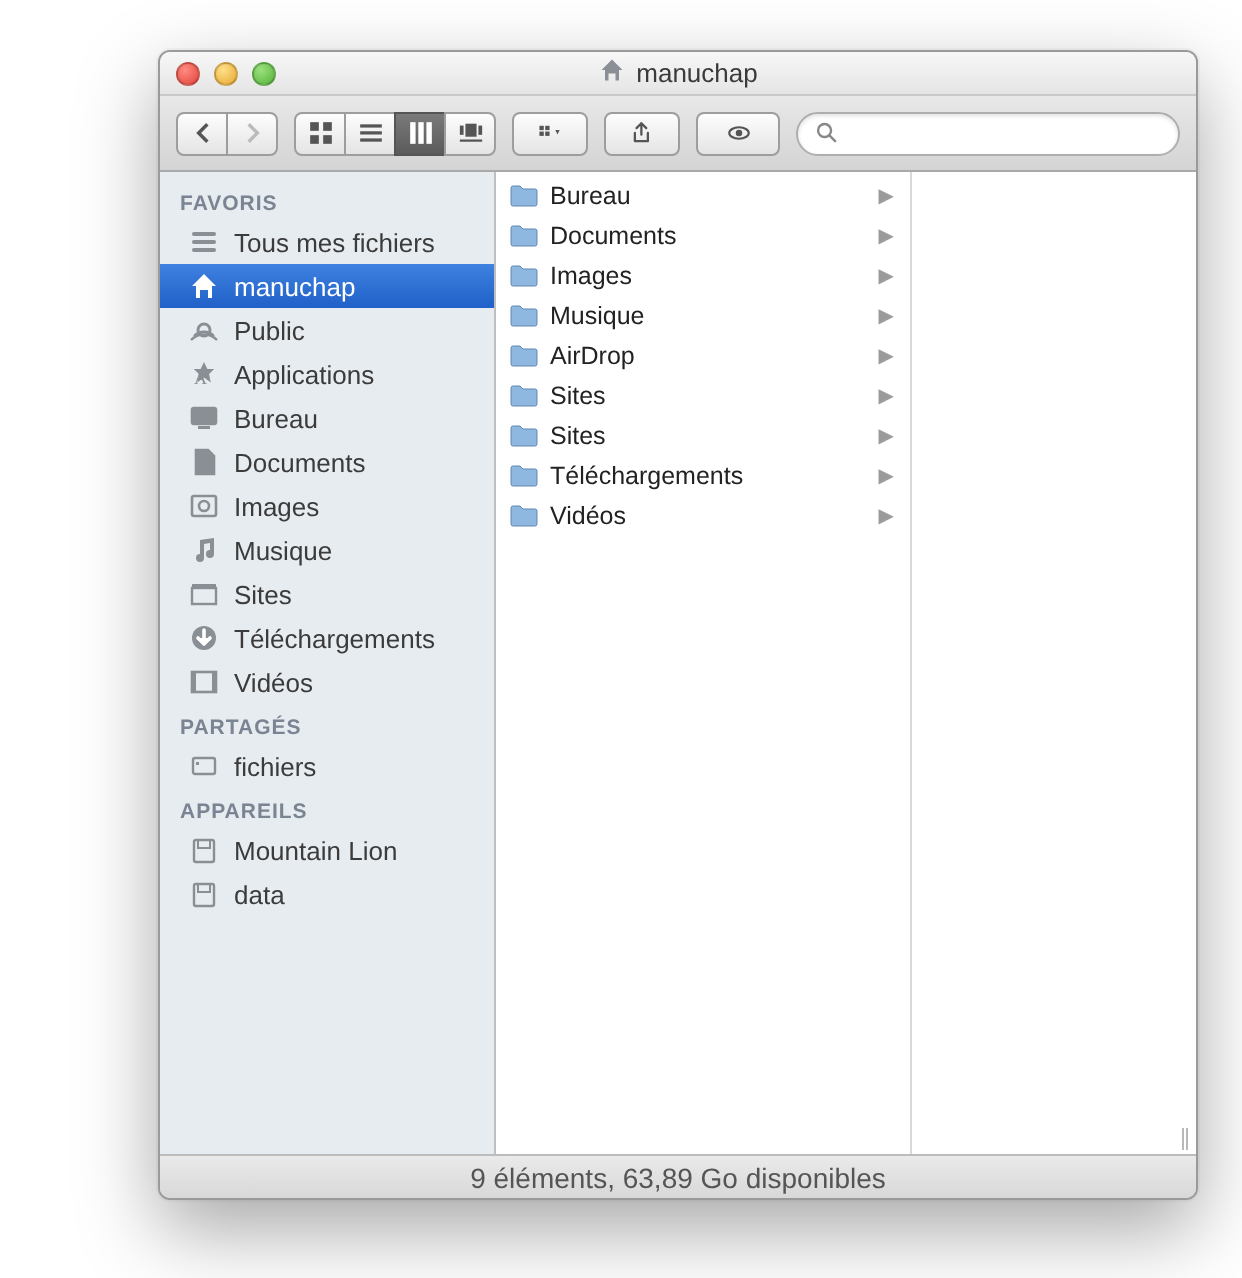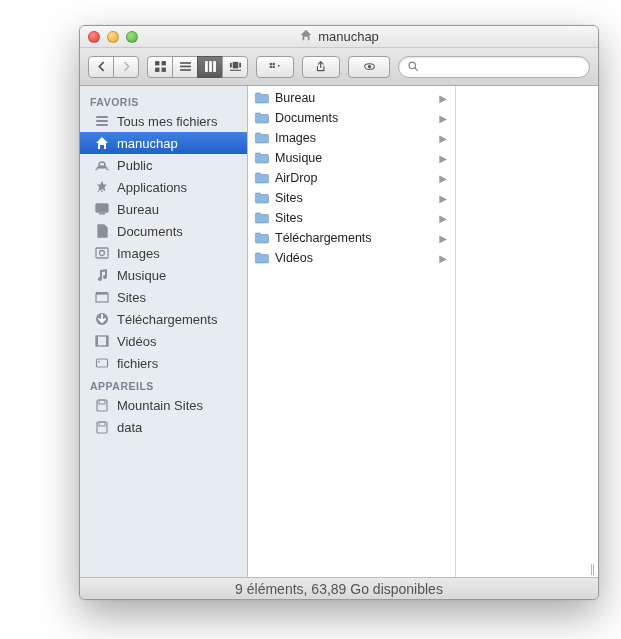--- a/index.html
+++ b/index.html
@@ -418,36 +418,37 @@
           <span>Téléchargements</span>
         </div>
         <div class="sb-item">
           <span class="ic">
             <svg viewBox="0 0 16 16" width="16" height="16">
               <use href="#i-movies"></use>
             </svg>
           </span>
           <span>Vidéos</span>
         </div>
+        <div class="sb-head">PARTAGÉS</div>
         <div class="sb-item">
           <span class="ic">
             <svg viewBox="0 0 16 16" width="16" height="16">
               <use href="#i-server"></use>
             </svg>
           </span>
           <span>fichiers</span>
         </div>
         <div class="sb-head">APPAREILS</div>
         <div class="sb-item">
           <span class="ic">
             <svg viewBox="0 0 16 16" width="16" height="16">
               <use href="#i-disk"></use>
             </svg>
           </span>
-          <span>Mountain Sites</span>
+          <span>Mountain Lion</span>
         </div>
         <div class="sb-item">
           <span class="ic">
             <svg viewBox="0 0 16 16" width="16" height="16">
               <use href="#i-disk"></use>
             </svg>
           </span>
           <span>data</span>
         </div>
       </div>

